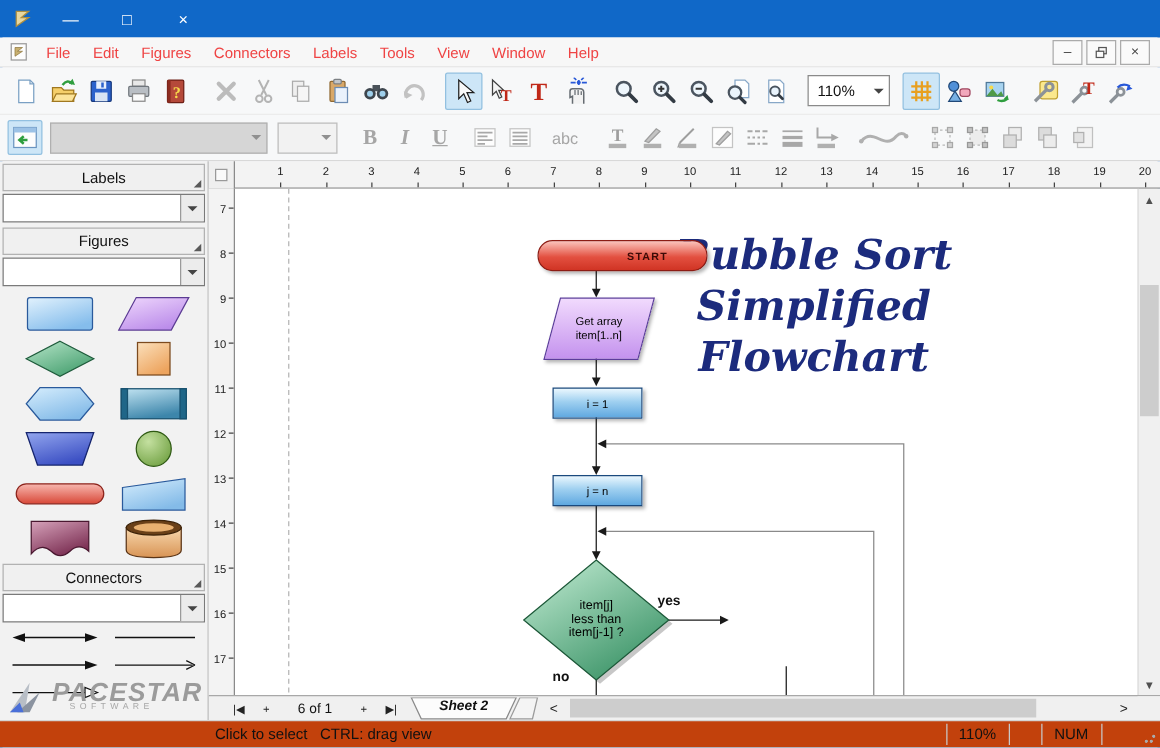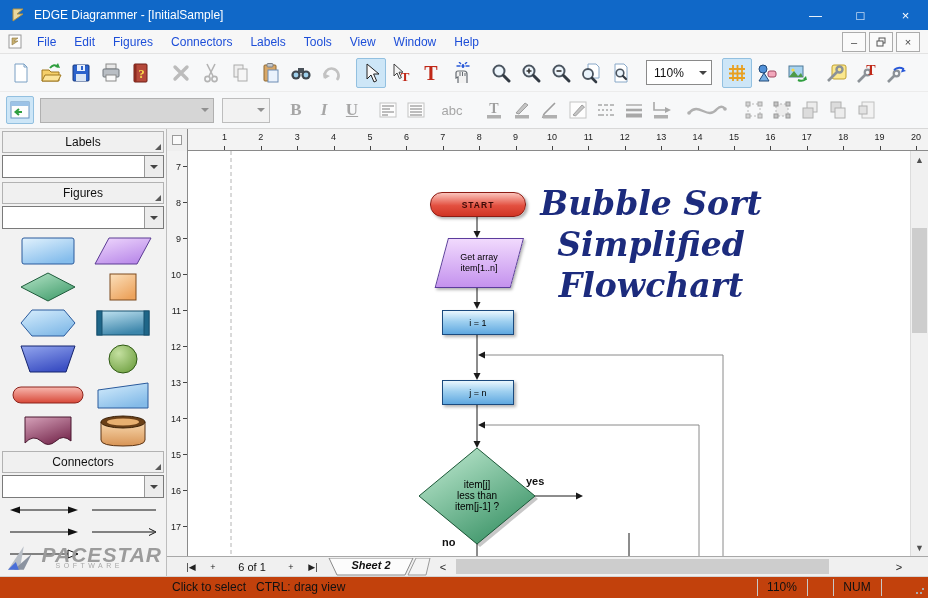--- a/index.html
+++ b/index.html
@@ -7,21 +7,21 @@
        display:flex;flex-direction:column;background:#f0f0f0;overflow:hidden;
        box-shadow:inset 2px 0 #1068c8, inset -2px 0 #1068c8, inset 0 -2px #1068c8;}
   
   .titlebar{height:30px;background:#1068c8;color:#fff;display:flex;align-items:center;flex:0 0 auto;}
   .titlebar .appicon{margin:0 8px 0 10px;display:flex;}
   .titlebar .ttext{font-size:12px;flex:1;}
   .wbtn{width:45px;height:30px;display:flex;align-items:center;justify-content:center;font-size:13px;color:#fff;}
   
   .menubar{height:23px;background:#f7f7f7;border-bottom:1px solid #e3e3e3;display:flex;align-items:center;flex:0 0 auto;}
   .mdiicon{margin:0 6px 0 8px;display:flex;}
-  .menuitem{font-size:12px;color:#1d4ed8;padding:0 9px;line-height:22px;}
+  .menuitem{font-size:12px;color:#ef4444;padding:0 9px;line-height:22px;}
   .mdibtns{margin-left:auto;display:flex;gap:3px;padding-right:8px;}
   .mdibtn{width:22px;height:18px;border:1px solid #ababab;background:#fafafa;display:flex;align-items:center;justify-content:center;font-size:11px;color:#444;}
   
   .tbar{background:#f7f8f9;display:flex;align-items:center;flex:0 0 auto;}
   .tb1{height:37px;border-bottom:1px solid #ececec;padding-left:6px;}
   .tb2{height:36px;border-bottom:1px solid #d8d8d8;padding-left:6px;}
   .tbtn{width:28px;height:28px;display:flex;align-items:center;justify-content:center;border:1px solid transparent;border-radius:2px;flex:0 0 auto;}
   .tbtn.small{width:26px;height:26px;}
   .tbtn.active{background:#cde6f7;border:1px solid #92c0e0;}
   .tsep{width:10px;flex:0 0 auto;}
@@ -65,21 +65,21 @@
   .vthumb{position:absolute;left:1px;width:15px;background:#cdcdcd;}
   
   .dtitle{position:absolute;left:330px;top:32px;width:266px;text-align:center;
           font-family:"DejaVu Serif","Liberation Serif",serif;font-weight:bold;font-style:italic;
           font-size:33px;line-height:41px;color:#1c2b7d;white-space:pre-line;}
   .node{position:absolute;display:flex;align-items:center;justify-content:center;text-align:center;
         font-size:9px;color:#000;box-shadow:2px 2px 3px rgba(0,0,0,0.3);}
   .ml{white-space:pre-line;line-height:11px;}
   .n-start{left:242px;top:41px;width:94px;height:23px;border-radius:12px;
            background:linear-gradient(#fbc4bc,#e35040 55%,#d03424);border:1px solid #8c1c14;
-           color:#3c0a06;font-weight:bold;letter-spacing:1px;font-size:8.5px;}
+           color:#3c0a06;font-weight:bold;letter-spacing:1px;font-size:8.5px;padding-left:40px;}
   .n-para{left:260px;top:87px;width:74px;height:48px;transform:skewX(-15deg);transform-origin:top;
           background:linear-gradient(#f1dafd,#c492ee);border:1px solid #5c3c9c;}
   .n-para .inner{transform:skewX(15deg);}
   .n-rect{background:linear-gradient(#eaf7fe,#9fd0f0 45%,#5fa8e0);border:1px solid #1a4a7e;}
   .n-i{left:254px;top:159px;width:70px;height:23px;}
   .n-j{left:254px;top:229px;width:70px;height:23px;}
   .n-swap{left:395px;top:310px;width:93px;height:72px;
           background:linear-gradient(#e9e9fe,#a8a8f0 55%,#8080dc);border:1px solid #3c3c9c;font-size:9.5px;}
   .dtext{position:absolute;text-align:center;font-size:10px;line-height:11px;white-space:pre-line;}
   .blabel{position:absolute;font-weight:bold;font-size:11px;color:#111;}
@@ -105,21 +105,20 @@
 <body>
 
 <div class="app">
 
   <div class="titlebar" style="background: rgb(16, 104, 200);">
     <span class="appicon">
       <svg width="16" height="16" viewBox="0 0 16 16">
           <path d="M3,2 h10 l-6,5 h6 l-10,7 z" fill="#e8d8a0" stroke="#b09040" stroke-width="1"></path>
         </svg>
     </span>
-    <span class="ttext">EDGE Diagrammer - [InitialSample]</span>
     <span class="wbtn">—</span>
     <span class="wbtn">□</span>
     <span class="wbtn">×</span>
   </div>
 
   <div class="menubar">
     <span class="mdiicon">
       <svg width="14" height="15" viewBox="0 0 14 15">
           <rect x="1" y="1" width="12" height="13" fill="#fdfdfd" stroke="#9a9a9a"></rect>
           <path d="M4,4 h6 l-4,3 h4 l-6,4 z" fill="#c8b070" stroke="#907840" stroke-width="0.6"></path>

